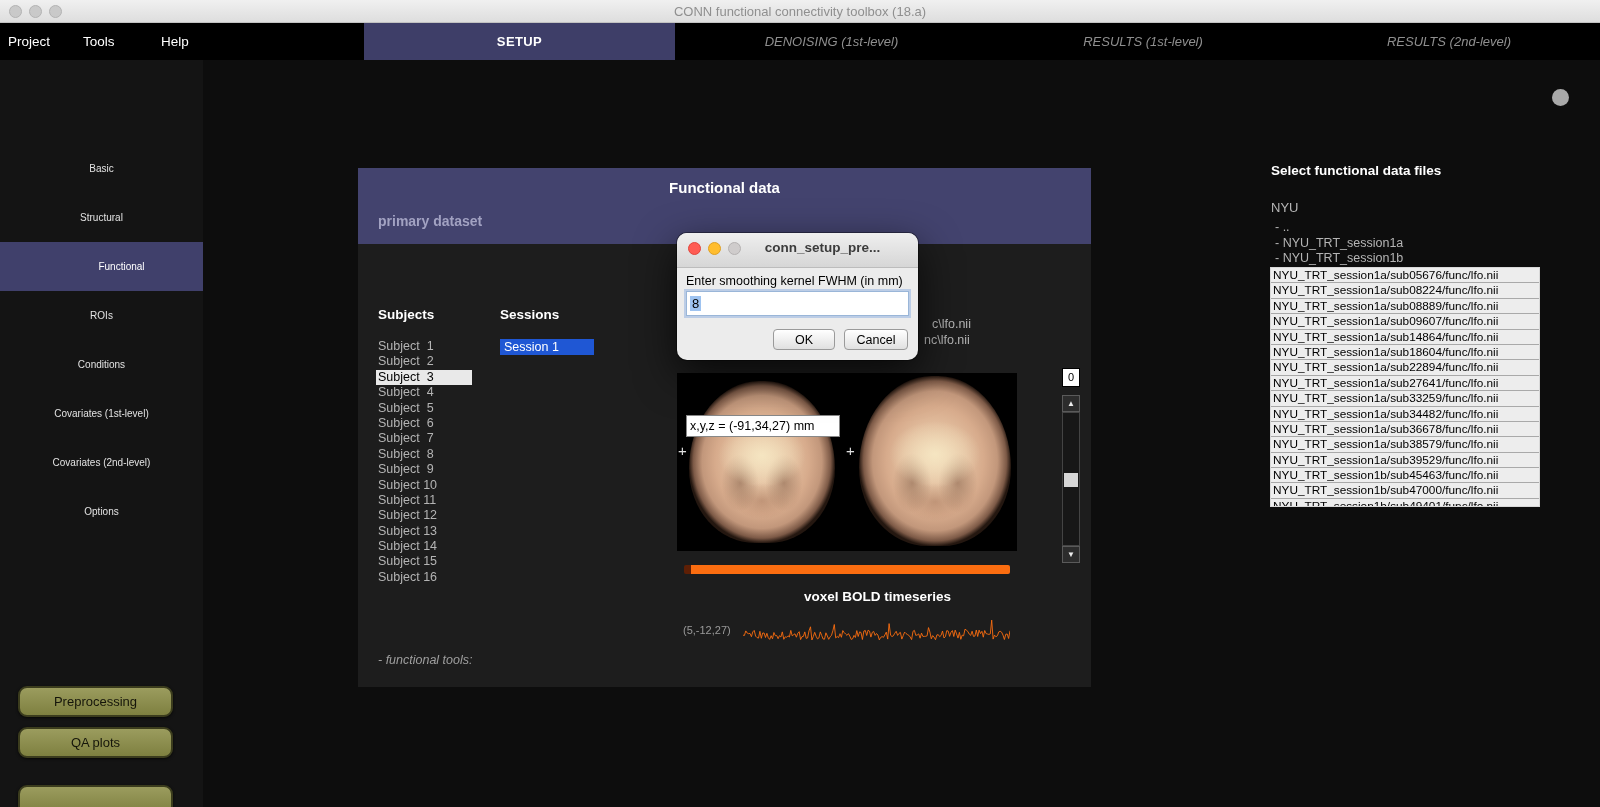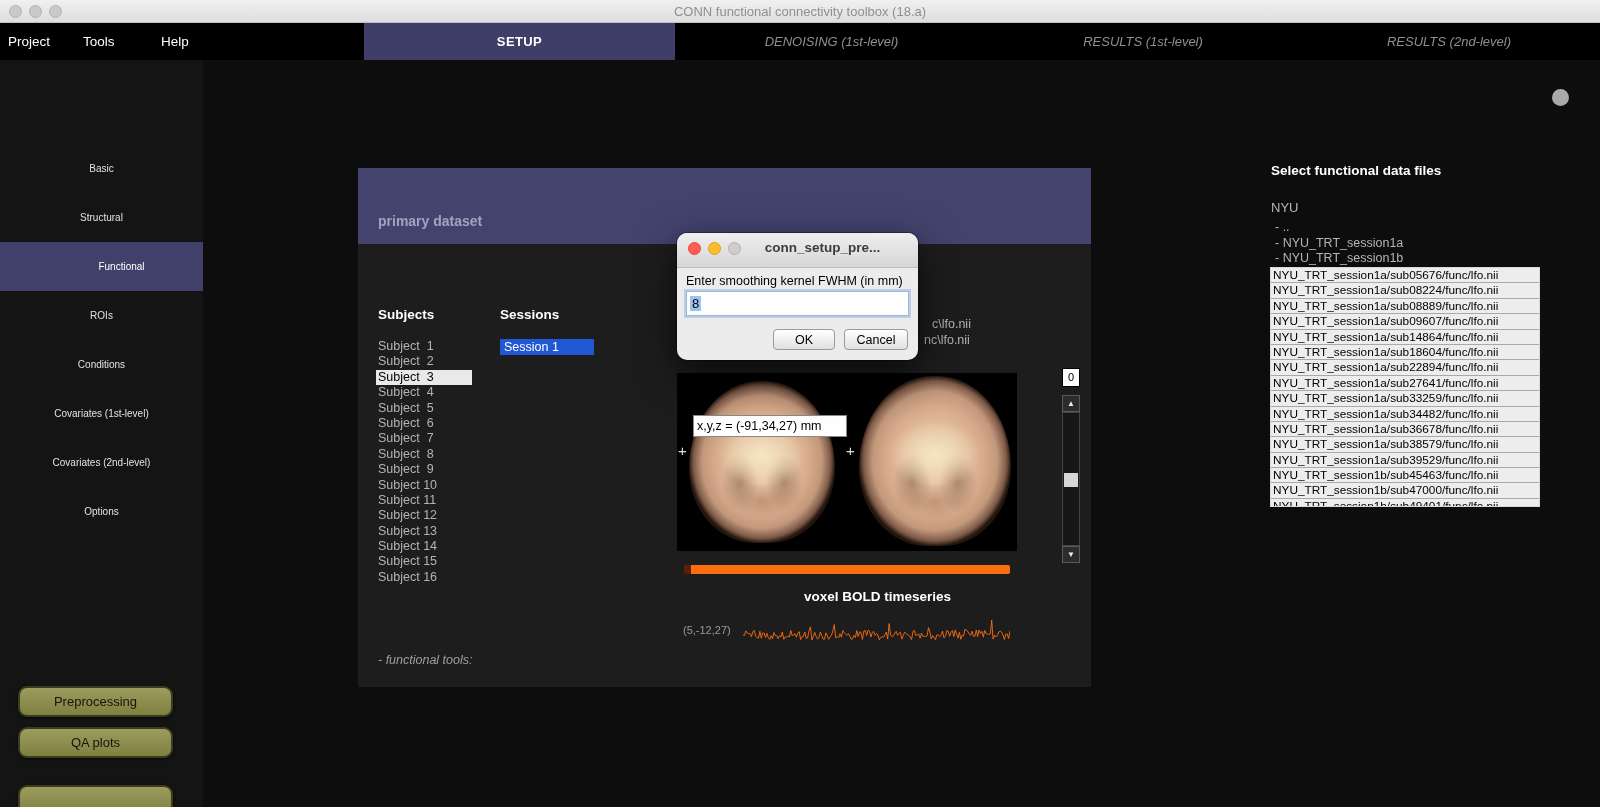--- a/index.html
+++ b/index.html
@@ -69,21 +69,21 @@
     background:
       radial-gradient(40% 26% at 50% 46%, rgba(246,231,195,.92), rgba(246,231,195,0) 75%),
       radial-gradient(16% 22% at 35% 63%, rgba(110,72,52,.45), rgba(110,72,52,0) 80%),
       radial-gradient(16% 22% at 65% 63%, rgba(110,72,52,.45), rgba(110,72,52,0) 80%),
       radial-gradient(24% 14% at 50% 74%, rgba(150,100,75,.42), rgba(150,100,75,0) 80%),
       radial-gradient(50% 50% at 50% 50%, #ecd0b0 0%, #e2bd9d 42%, #d7ab8c 64%, #c2977b 82%, #7d5a47 94%, #241710 100%);}
   .b1{left:12px;top:8px;width:146px;height:162px}
   .b2{left:182px;top:3px;width:152px;height:170px}
   .xhair{position:absolute;color:#e0e0e0;font-size:15px;line-height:12px}
   .x1{left:1px;top:72px}.x2{left:169px;top:72px}
-  #coords-label{position:absolute;left:16px;top:42px;width:154px;height:22px;background:#fff;color:#000;
+  #coords-label{position:absolute;left:9px;top:42px;width:154px;height:22px;background:#fff;color:#000;
                 font-size:12.5px;line-height:20px;padding-left:3px;border:1px solid #888}
 
   
   #slice-box{position:absolute;left:704px;top:200px;width:18px;height:19px;background:#fff;
              border:1px solid #000;color:#000;font-size:11px;text-align:center;line-height:17px}
   #sl-up,#sl-down{position:absolute;left:704px;width:18px;height:17px;background:#2c2c2c;
              border:1px solid #5a5a5a;color:#ececec;font-size:8px;text-align:center;line-height:15px;cursor:pointer}
   #sl-up{top:227px}
   #sl-down{top:378px}
   #sl-track{position:absolute;left:704px;top:244px;width:18px;height:134px;background:#171717;
@@ -169,20 +169,21 @@
       <div class="side-item" style="top: 378px;">Covariates (2nd-level)</div>
       <div class="side-item" style="top: 427px;">Options</div>
     </div>
 
   <button id="btn-preproc" class="olive-btn">Preprocessing</button>
   <button id="btn-qa" class="olive-btn">QA plots</button>
   <div id="btn-partial" class="olive-btn"></div>
 
   <div id="panel">
     <div id="panel-header">
+      <div id="panel-title">Functional data</div>
       <div id="panel-subtitle">primary dataset</div>
     </div>
 
     <div class="col-heading" id="subjects-heading">Subjects</div>
     <div class="col-heading" id="sessions-heading">Sessions</div>
 
     <div id="subjects-list">
         <div class="subject-row">Subject  1</div>
         <div class="subject-row">Subject  2</div>
         <div class="subject-row selected">Subject  3</div>

